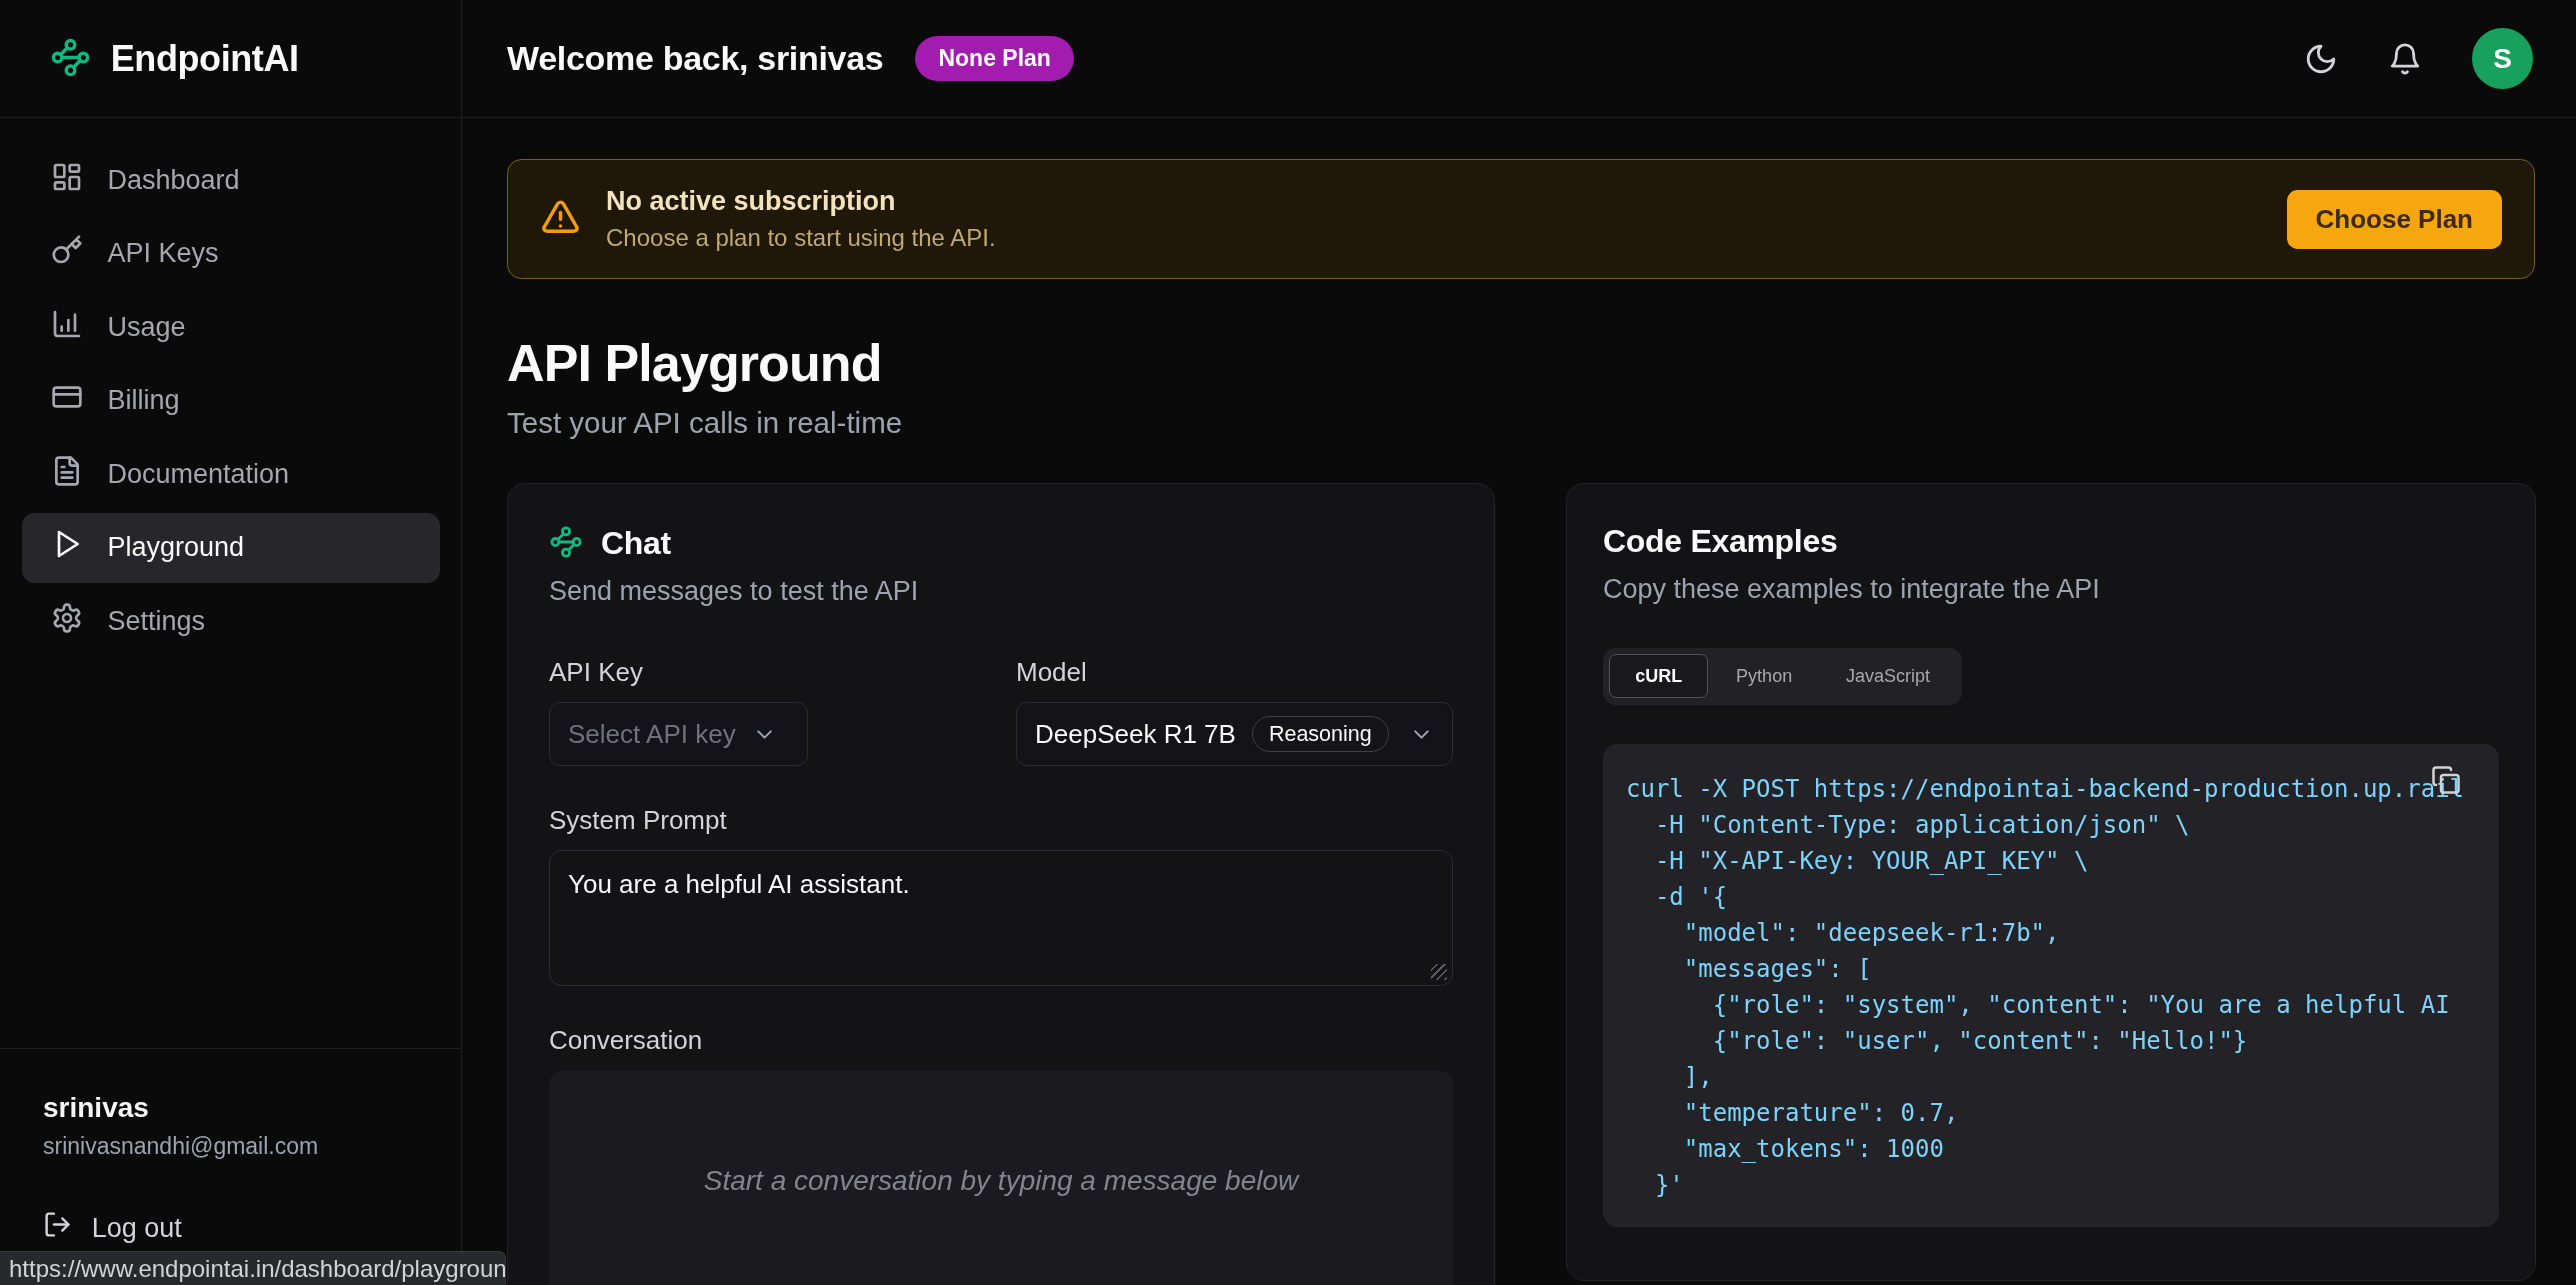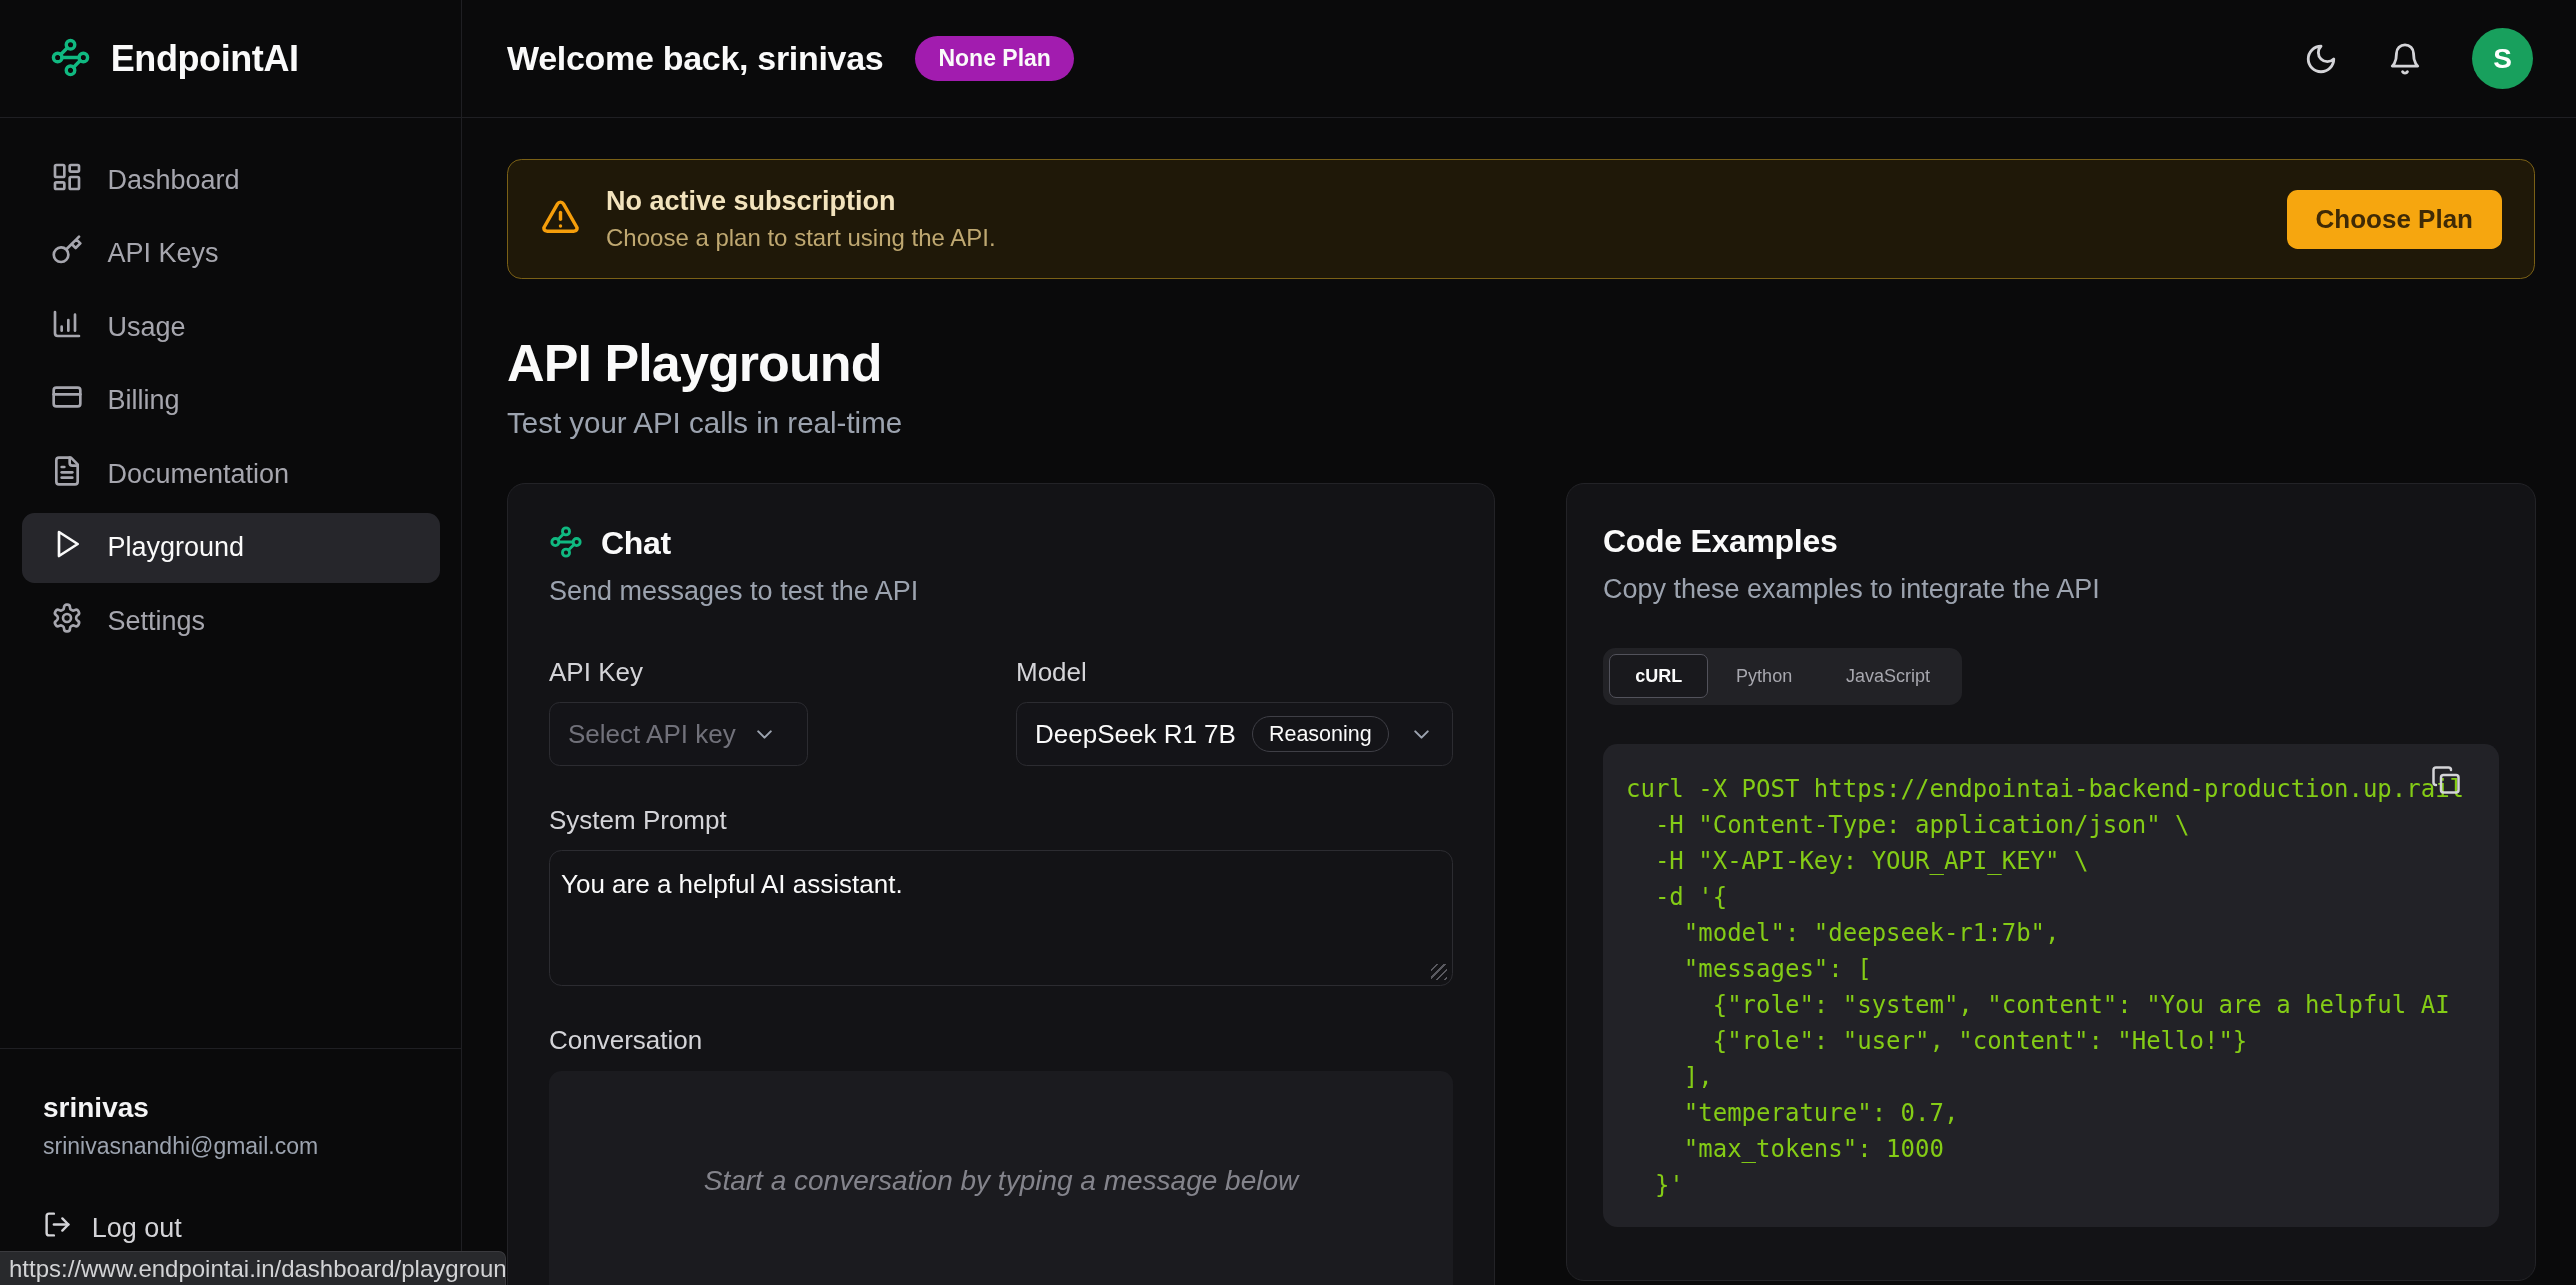--- a/index.html
+++ b/index.html
@@ -78,40 +78,40 @@
   .select .chev { margin-left:auto; }
   .select .chev svg { width:25px; height:25px; stroke:#9ca3af; display:block; }
   .placeholder-text { color:#71717a; }
   .col-key .select .chev { margin-left:16px; }
   .model-value { color:#fafafa; }
   .reasoning-badge { margin-left:16px; border:1.8px solid #3f3f46; border-radius:894px;
     padding:4.5px 16px; font-size:21.5px; font-weight:500; color:#fafafa; }
 
   .block { margin-top:39px; }
   .textarea { height:136px; border:1.8px solid #2c2c31; border-radius:12.5px; background:#131316;
-    padding:18px 11px; font-size:26px; color:#fafafa; position:relative; cursor:text; }
+    padding:18px 18px; font-size:26px; color:#fafafa; position:relative; cursor:text; }
   .textarea::after { content:""; position:absolute; right:5.4px; bottom:5.4px; width:16px; height:16px;
     background:repeating-linear-gradient(135deg, transparent 0 3.6px, #6b6b72 3.6px 5.4px); opacity:.8; }
 
   .conv-panel { margin-top:1.8px; background:#1b1b1f; border-radius:12.5px; height:555px;
     position:relative; }
   .conv-placeholder { position:absolute; top:94px; left:0; right:0; text-align:center;
     color:#84848c; font-size:28px;font-style:italic; }
 
   
   .tabs { margin-top:43px; display:inline-flex; background:#222226; border-radius:12.5px;
     padding:6.3px; gap:1.8px; }
   .tab { font-size:18px; color:#a7a7ae; padding:10.7px 25px; border-radius:7px;
     border:1.8px solid transparent; cursor:pointer; }
   .tab.active { background:#19191d; border-color:#52525b; color:#fafafa; font-weight:600; }
 
   .code-block { margin-top:39px; background:#222227; border-radius:14.3px; height:483px;
     padding:27px 0 0 23px; position:relative; overflow:hidden; }
   .code-line { font-family:"DejaVu Sans Mono", monospace; font-size:24px; line-height:36px;
-    color:#84cc16; white-space:pre; overflow:hidden; }
+    color:#7dd3fc; white-space:pre; overflow:hidden; }
   .copy-btn { position:absolute; top:21.5px; right:38px; background:transparent; border:none;
     cursor:pointer; }
   .copy-btn svg { width:30px; height:30px; stroke:#d4d4d8; display:block; }
 
   
   .status-bubble { position:fixed; left:0; bottom:0; height:34px; width:506px;
     background:#28292c; border-top:0.9px solid #3a3a3e; border-right:0.9px solid #3a3a3e;
     border-top-right-radius:7.2px; display:flex; align-items:center; padding:0 14.3px 0 9px;
     font-size:24px; color:#d2d3d5; white-space:nowrap; overflow:hidden; }
 </style>

